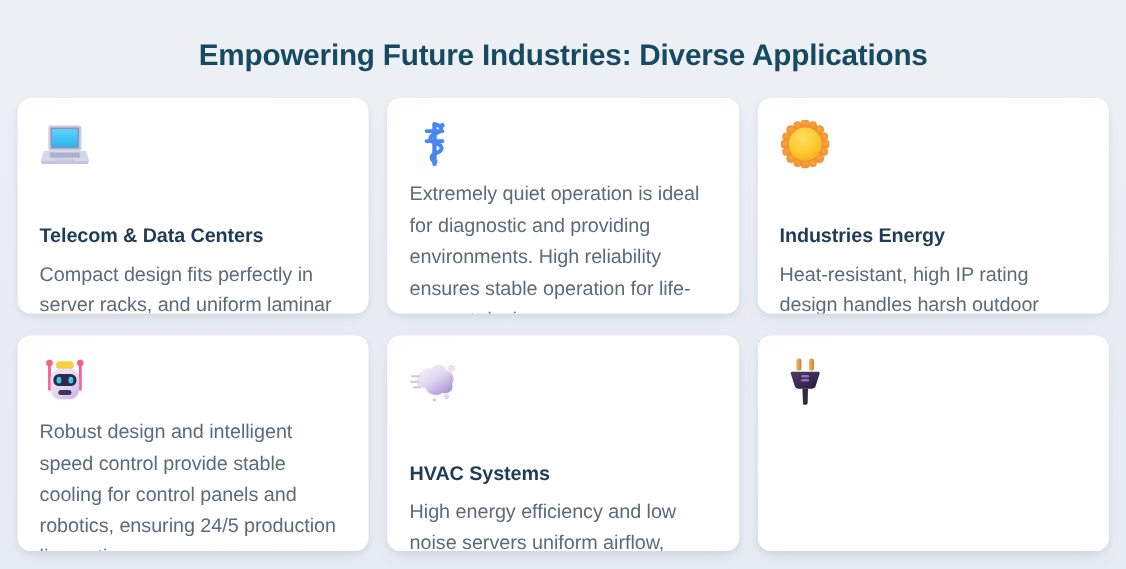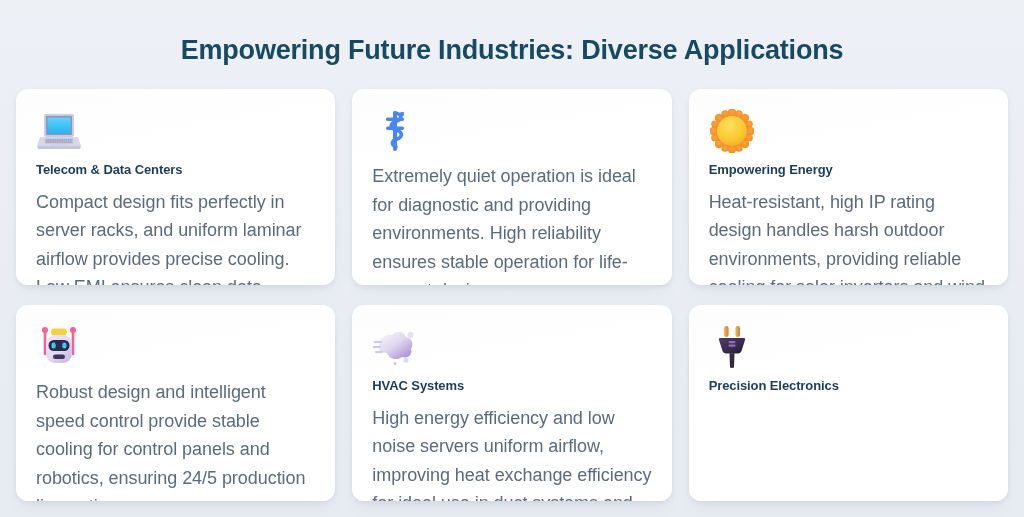--- a/index.html
+++ b/index.html
@@ -42,26 +42,27 @@
     overflow:hidden;
   }
   .icon-wrap {
     width:46px; height:46px;
     display:flex; align-items:center; justify-content:center;
     margin-bottom:8px;
     flex:0 0 auto;
   }
   .icon-wrap svg { display:block; }
   .card-title {
-    font-size:13px;
+    font-size:18px;
     font-weight:bold;
     color:#1e3d55;
     line-height:1.25;
     margin-bottom:9px;
     letter-spacing:-0.1px;
+    margin-top:41px;
   }
   .card-desc {
     font-size:18px;
     color:#5b6b7b;
     line-height:1.58;
     letter-spacing:-0.05px;
   }
 </style>
 </head>
 <body>
@@ -150,21 +151,21 @@
                 <circle cx="29" cy="39.2" r="3.6"></circle>
               <circle cx="4.8" cy="15" r="3.6"></circle>
                 <circle cx="4.8" cy="29" r="3.6"></circle>
               <circle cx="39.2" cy="15" r="3.6"></circle>
                 <circle cx="39.2" cy="29" r="3.6"></circle>
             </g>
           </g>
           <circle cx="22" cy="22" r="15" fill="url(#suncore)"></circle>
         </svg>
       </div>
-      <div class="card-title">Empowering Energy</div>
+      <div class="card-title">Industries Energy</div>
       <div class="card-desc">Heat-resistant, high IP rating design handles harsh outdoor environments, providing reliable cooling for solar inverters and wind turbines.</div>
     </div>
 
     <div class="card">
       <div class="icon-wrap">
         <svg width="44" height="42" viewBox="0 0 44 42">
           <g stroke="#f4628f" stroke-width="2.6" stroke-linecap="round">
             <line x1="8" y1="5" x2="8" y2="28"></line>
             <line x1="36" y1="5" x2="36" y2="28"></line>
           </g>
@@ -224,17 +225,16 @@
               <stop offset="0.55" stop-color="#3a2b4e"></stop>
               <stop offset="1" stop-color="#241a33"></stop>
           </linearGradient>
           <path d="M5 13 H29 C30 13 30.5 14 30 15 L26.5 26 C26 27.5 24.5 28.5 23 28.5 H11 C9.5 28.5 8 27.5 7.5 26 L4 15 C3.5 14 4 13 5 13 Z" fill="url(#plugbody)"></path>
           <rect x="13.5" y="16" width="7" height="2.2" rx="1.1" fill="#8c6fc0"></rect>
           <rect x="13.5" y="19.6" width="7" height="2.2" rx="1.1" fill="#8c6fc0"></rect>
           <path d="M14.5 28.5 H19.5 L19 42 C19 43.2 15 43.2 15 42 Z" fill="#2b2238"></path>
           <rect x="15" y="28.5" width="4" height="13" fill="#332940"></rect>
         </svg>
       </div>
-      <div class="card-title">Precision Electronics</div>
     </div>
 
   </div>
 </div>
 
 </body></html>

